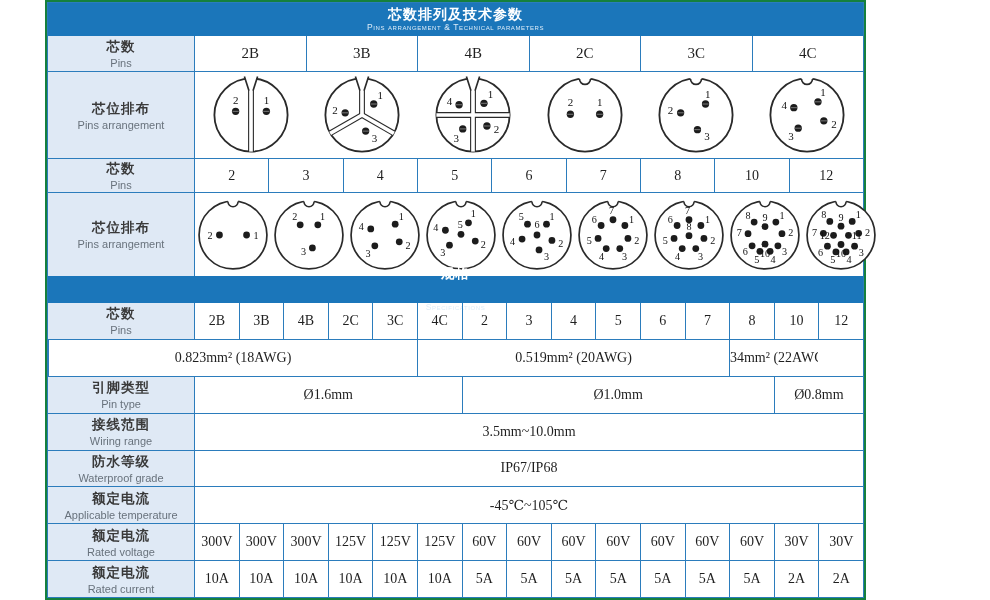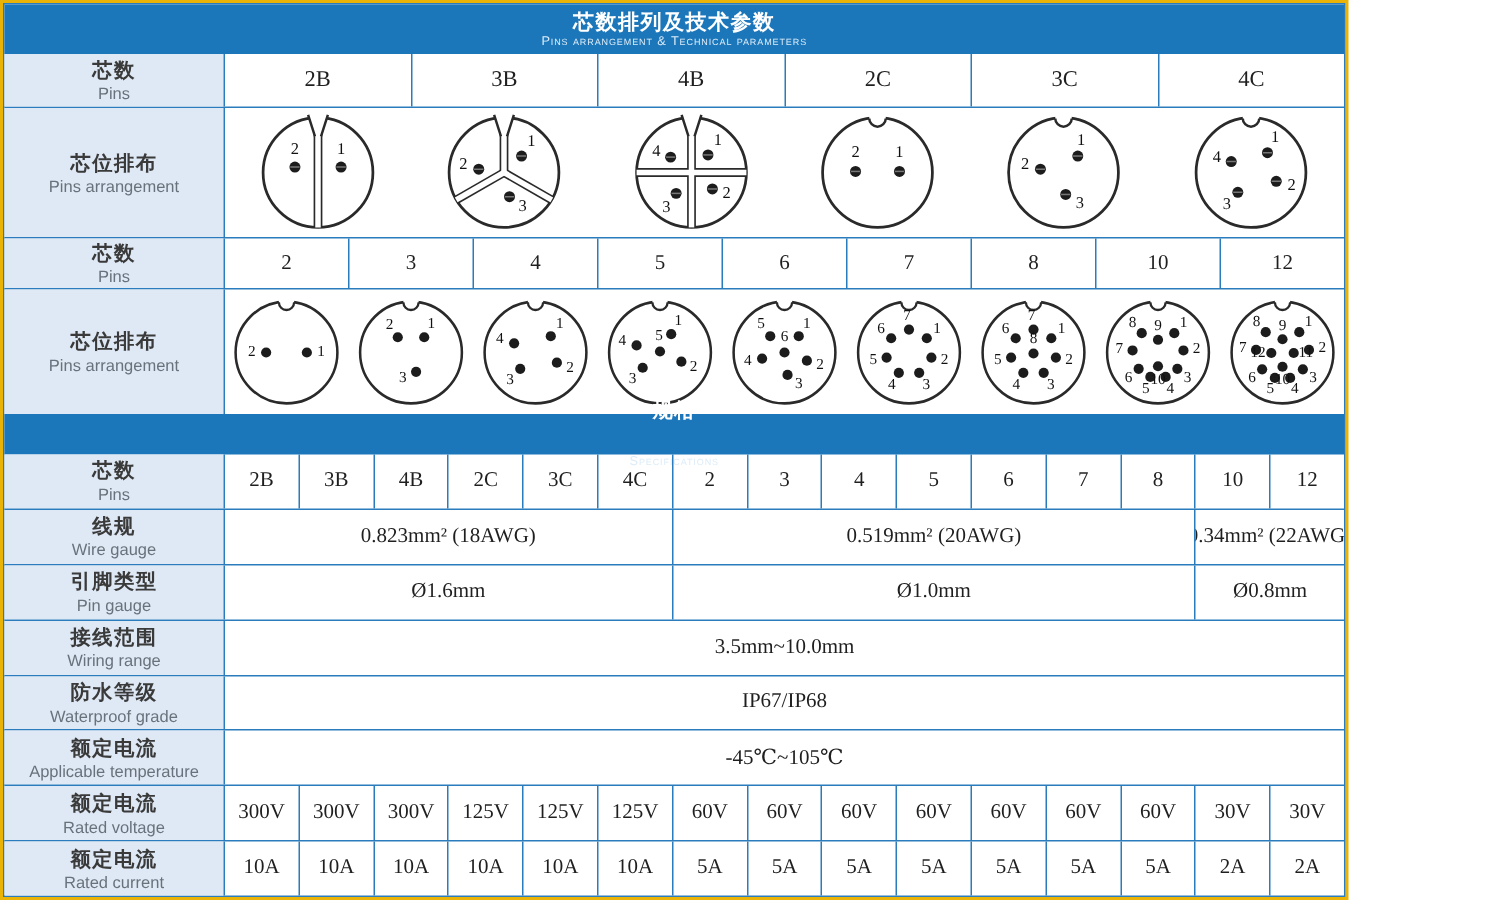--- a/index.html
+++ b/index.html
@@ -1,19 +1,20 @@
 <!DOCTYPE html>
 <html><head>
 <meta charset="utf-8">
 <style>
   html,body{margin:0;padding:0;background:#fff;}
   .page{
-    width:899px;height:600px;box-sizing:border-box;padding:2px;
+    width:821px;height:600px;box-sizing:border-box;padding:2px;
     font-family:"Liberation Sans","DejaVu Sans",sans-serif;
-    background:#eab308;
+    background:#15803d;
+    margin-left:45px;
   }
   .sheet{
     height:100%;box-sizing:border-box;display:flex;flex-direction:column;
     border:1px solid #2b7cbc;background:#fff;
   }
   
   .bluebar{
     background:#1b76ba;color:#fff;text-align:center;
     display:flex;flex-direction:column;justify-content:center;
     flex:0 0 auto;line-height:1.1;
@@ -413,32 +414,28 @@
           <div class="vcell">3</div>
           <div class="vcell">4</div>
           <div class="vcell">5</div>
           <div class="vcell">6</div>
           <div class="vcell">7</div>
           <div class="vcell">8</div>
           <div class="vcell">10</div>
           <div class="vcell">12</div>
         </div>
         <div class="srow">
-          <div class="lcell">
-            <span class="zh">线规</span>
-            <span class="en">Wire gauge</span>
-          </div>
           <div class="vcell" style="grid-column: span 6;">0.823mm² (18AWG)</div>
           <div class="vcell" style="grid-column: span 7;">0.519mm² (20AWG)</div>
           <div class="vcell" style="grid-column: span 2;">0.34mm² (22AWG)</div>
         </div>
         <div class="srow">
           <div class="lcell">
             <span class="zh">引脚类型</span>
-            <span class="en">Pin gauge</span>
+            <span class="en">Pin type</span>
           </div>
           <div class="vcell" style="grid-column: span 6;">Ø1.6mm</div>
           <div class="vcell" style="grid-column: span 7;">Ø1.0mm</div>
           <div class="vcell" style="grid-column: span 2;">Ø0.8mm</div>
         </div>
         <div class="srow">
           <div class="lcell">
             <span class="zh">接线范围</span>
             <span class="en">Wiring range</span>
           </div>

